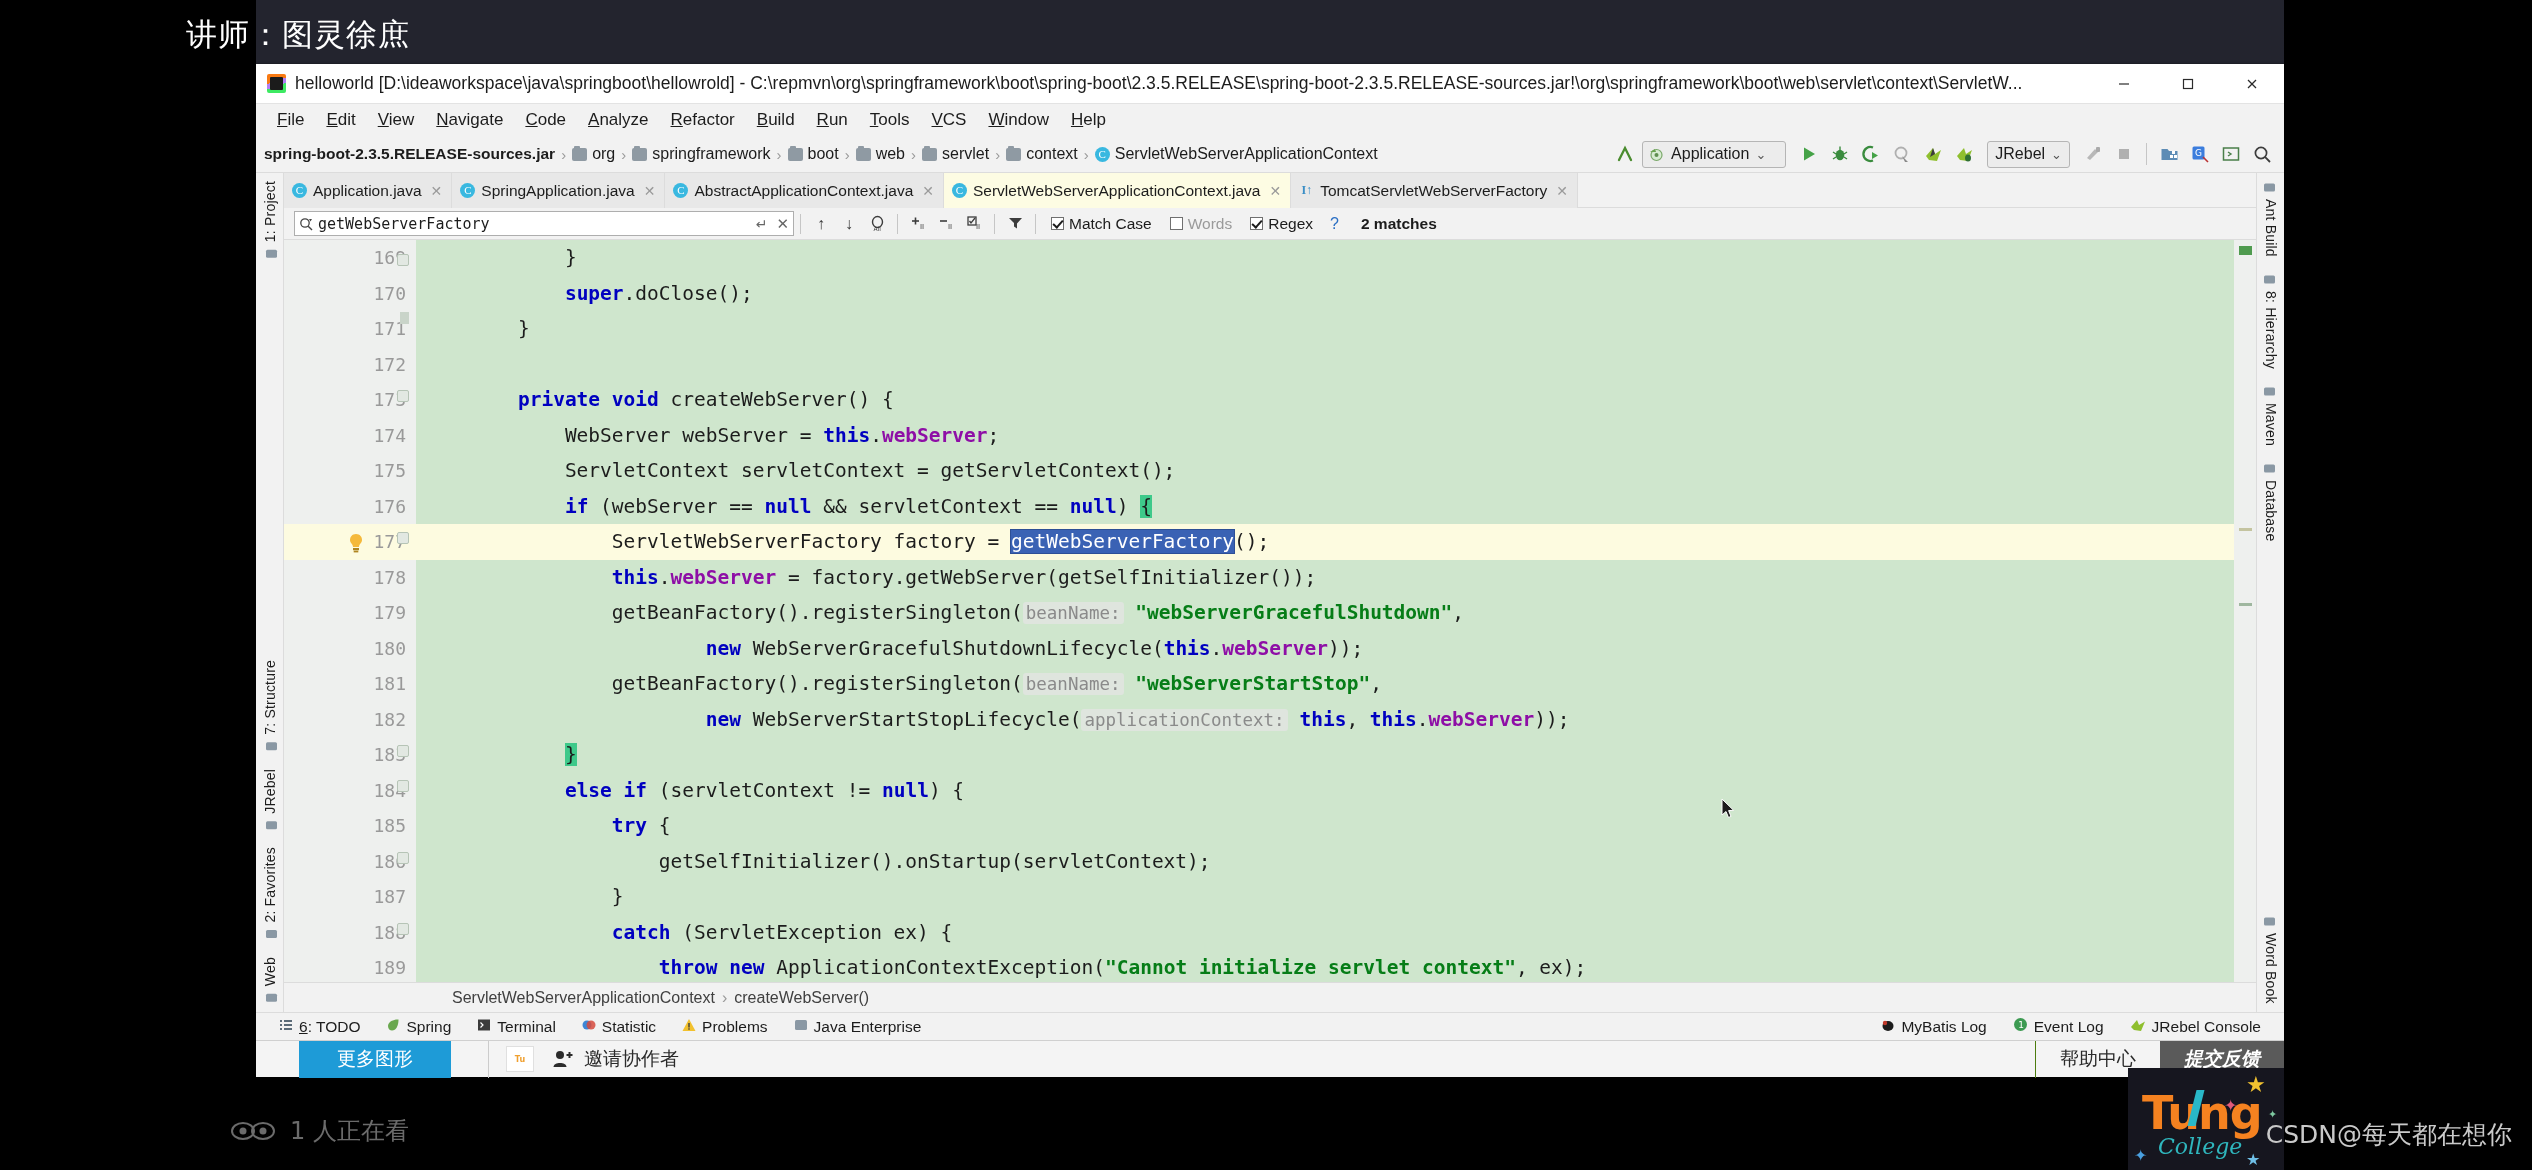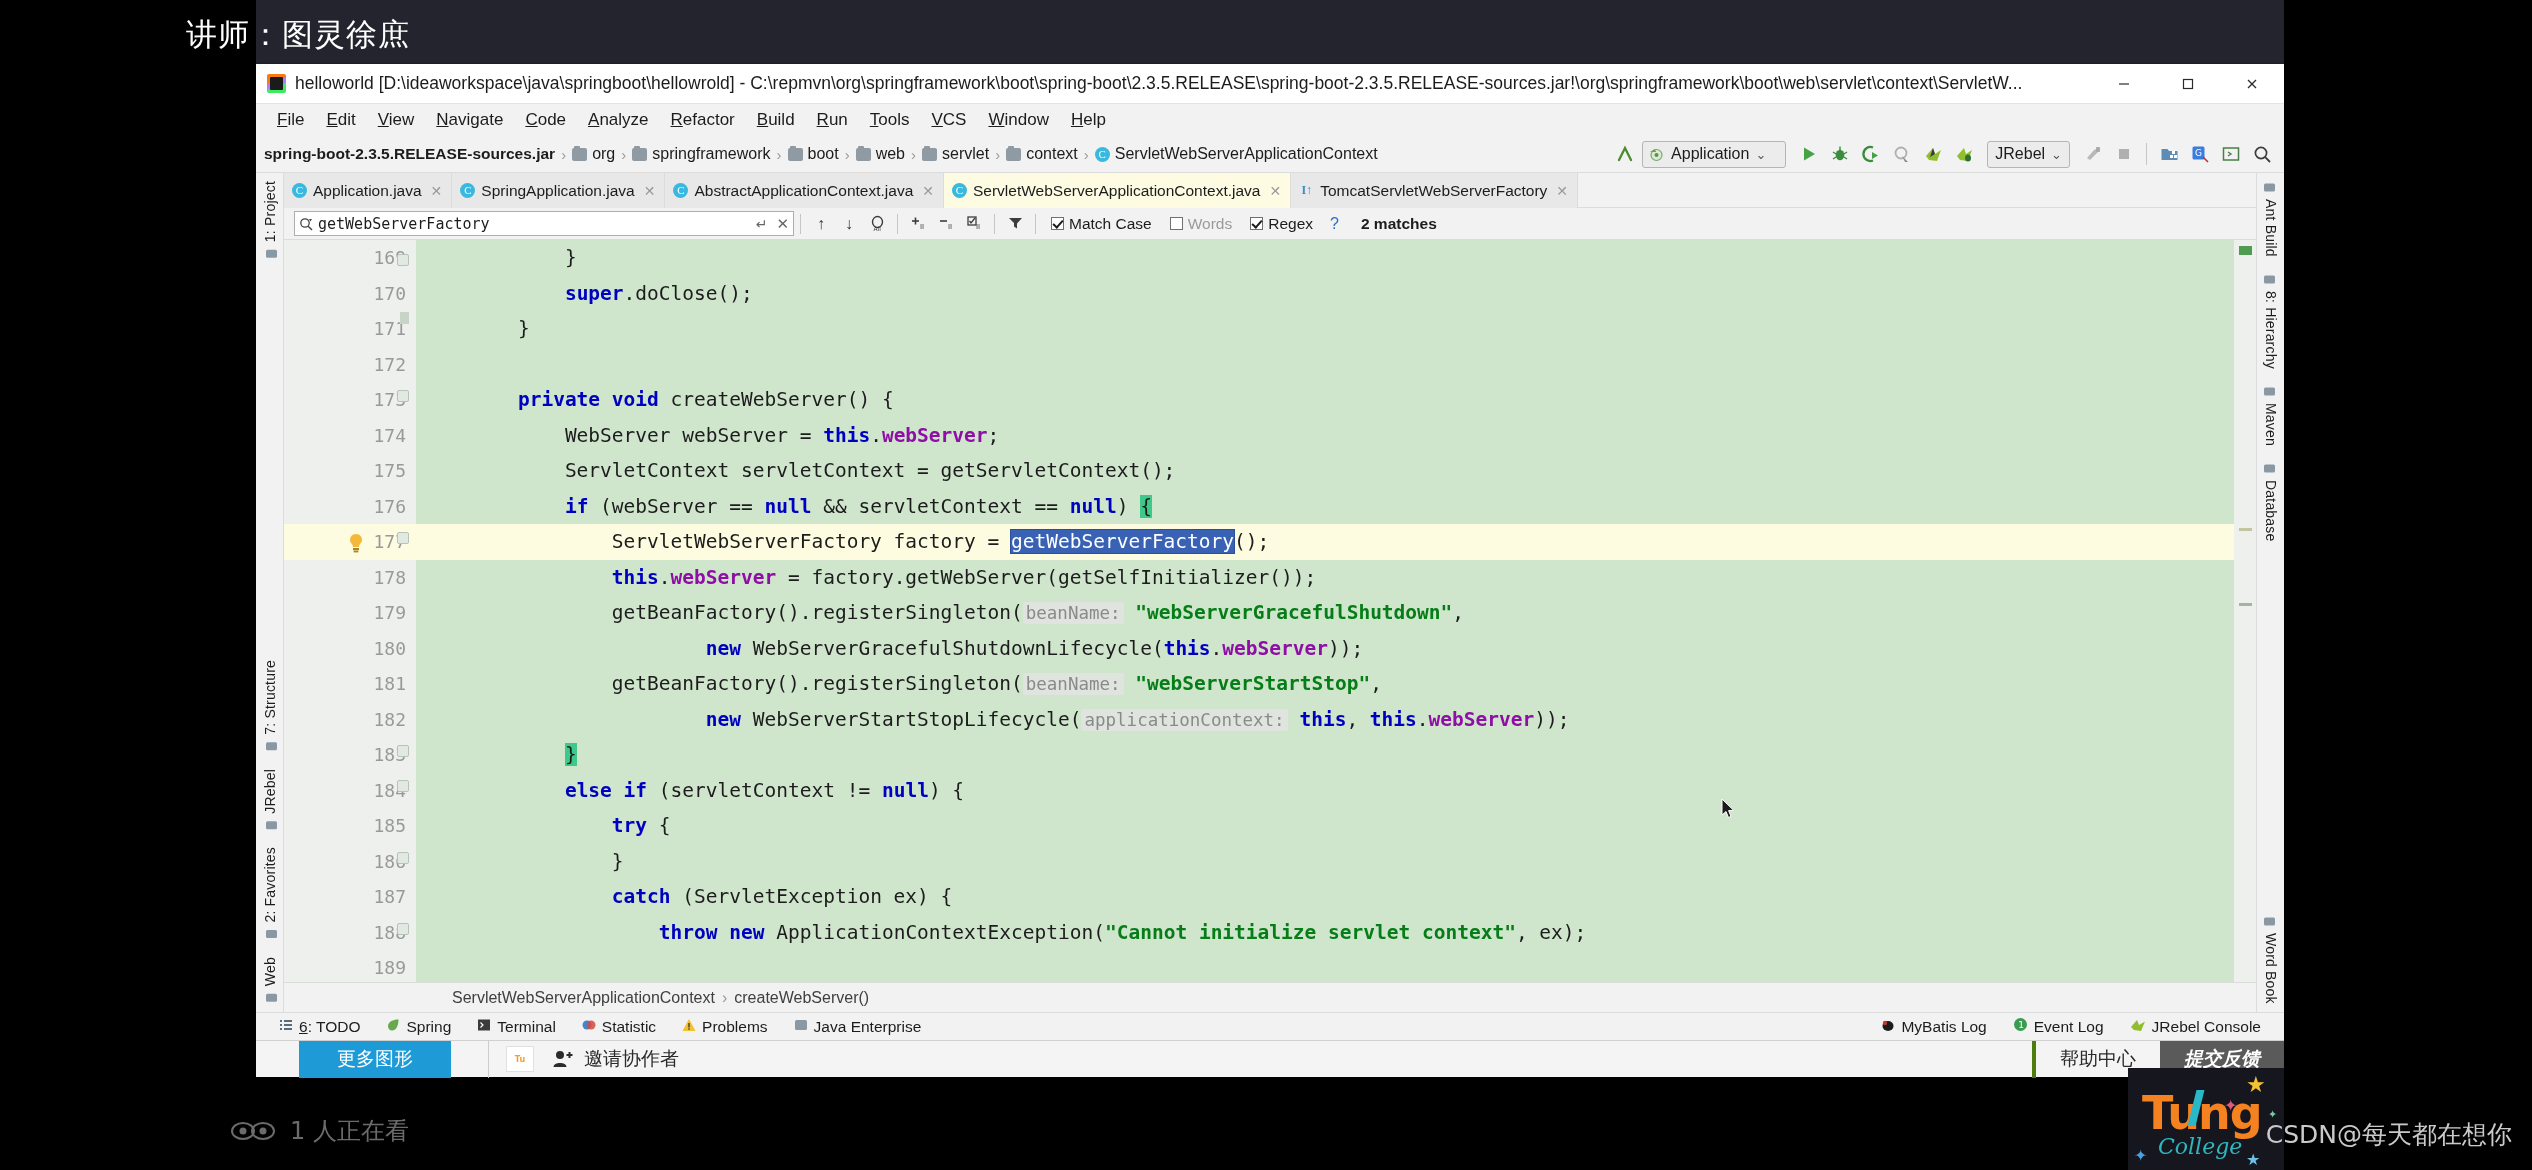--- a/index.html
+++ b/index.html
@@ -235,21 +235,21 @@
   .rec-div { width: 1px; height: 37px; background: #cccccc; margin-left: 37px; }
   .rec-logo {
     width: 28px; height: 26px; margin-left: 17px; background: #fff;
     border: 1px solid #e0e0e0; display: flex; align-items: center; justify-content: center;
     font-size: 8px; color: #f0a030; font-weight: bold; overflow: hidden;
   }
   .rec-invite { display: flex; align-items: center; gap: 10px; margin-left: 18px; font-size: 19px; color: #2b2b2b; }
   .rec-right { margin-left: auto; display: flex; align-items: stretch; height: 37px; }
   .rec-help {
     display: flex; align-items: center; justify-content: center; padding: 0 24px;
-    font-size: 19px; color: #2b2b2b; border-left: 4px solid #4d7c0f;
+    font-size: 19px; color: #2b2b2b; border-left: 1px solid #4d7c0f;
   }
   .rec-feedback {
     display: flex; align-items: center; justify-content: center; padding: 0 24px;
     font-size: 19px; color: #ffffff; background: #5a5a5a; font-weight: bold; font-style: italic;
   }
 
   
   .viewer {
     position: absolute; left: 230px; top: 1115px; display: flex; align-items: center;
     gap: 14px; color: #6b6b6b; font-size: 24px; font-family: "DejaVu Sans", sans-serif;
@@ -661,20 +661,21 @@
               <div class="cline">            <span class="kw">if</span> (webServer == <span class="kw">null</span> &amp;&amp; servletContext == <span class="kw">null</span>) <span class="brmatch">{</span></div>
               <div class="cline cur">                ServletWebServerFactory factory = <span class="sel">getWebServerFactory</span>();</div>
               <div class="cline">                <span class="kw">this</span>.<span class="fld">webServer</span> = factory.getWebServer(getSelfInitializer());</div>
               <div class="cline">                getBeanFactory().registerSingleton(<span class="hint">beanName:</span> <span class="str">"webServerGracefulShutdown"</span>,</div>
               <div class="cline">                        <span class="kw">new</span> WebServerGracefulShutdownLifecycle(<span class="kw">this</span>.<span class="fld">webServer</span>));</div>
               <div class="cline">                getBeanFactory().registerSingleton(<span class="hint">beanName:</span> <span class="str">"webServerStartStop"</span>,</div>
               <div class="cline">                        <span class="kw">new</span> WebServerStartStopLifecycle(<span class="hint">applicationContext:</span> <span class="kw">this</span>, <span class="kw">this</span>.<span class="fld">webServer</span>));</div>
               <div class="cline">            <span class="brmatch">}</span></div>
               <div class="cline">            <span class="kw">else</span> <span class="kw">if</span> (servletContext != <span class="kw">null</span>) {</div>
               <div class="cline">                <span class="kw">try</span> {</div>
+              <div class="cline">                    getSelfInitializer().onStartup(servletContext);</div>
               <div class="cline">                }</div>
               <div class="cline">                <span class="kw">catch</span> (ServletException ex) {</div>
               <div class="cline">                    <span class="kw">throw</span> <span class="kw">new</span> ApplicationContextException(<span class="str">"Cannot initialize servlet context"</span>, ex);</div>
               <svg class="cursor-arrow" viewBox="0 0 14 21">
                 <path d="M1 1 L1 17 L5 13.5 L7.5 19.5 L10 18.4 L7.6 12.6 L12.6 12.3 Z" fill="#1c1c1c" stroke="#fff" stroke-width="1"></path>
               </svg>
           </div>
           <div class="markers">
             <div class="mk" style="top:6px;background:#4f9b4f;width:13px;height:9px;"></div>
             <div class="mk" style="top:288px;background:#c4c4a0;"></div>

